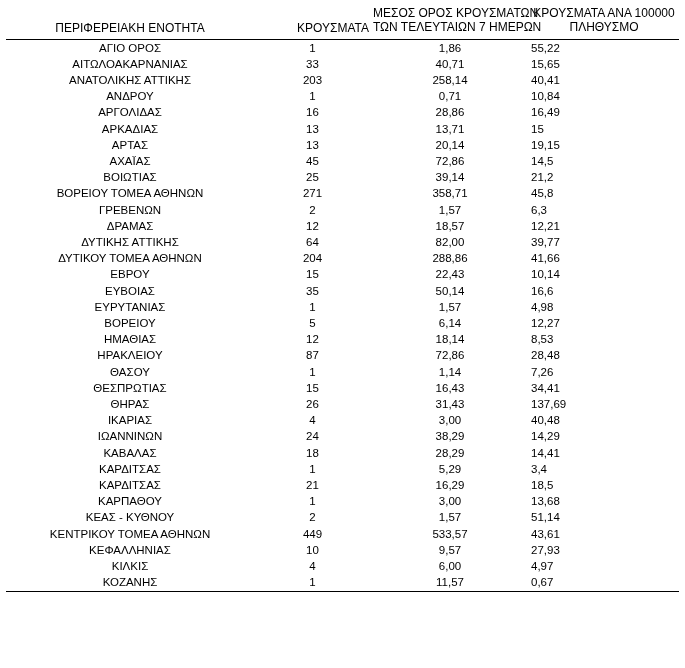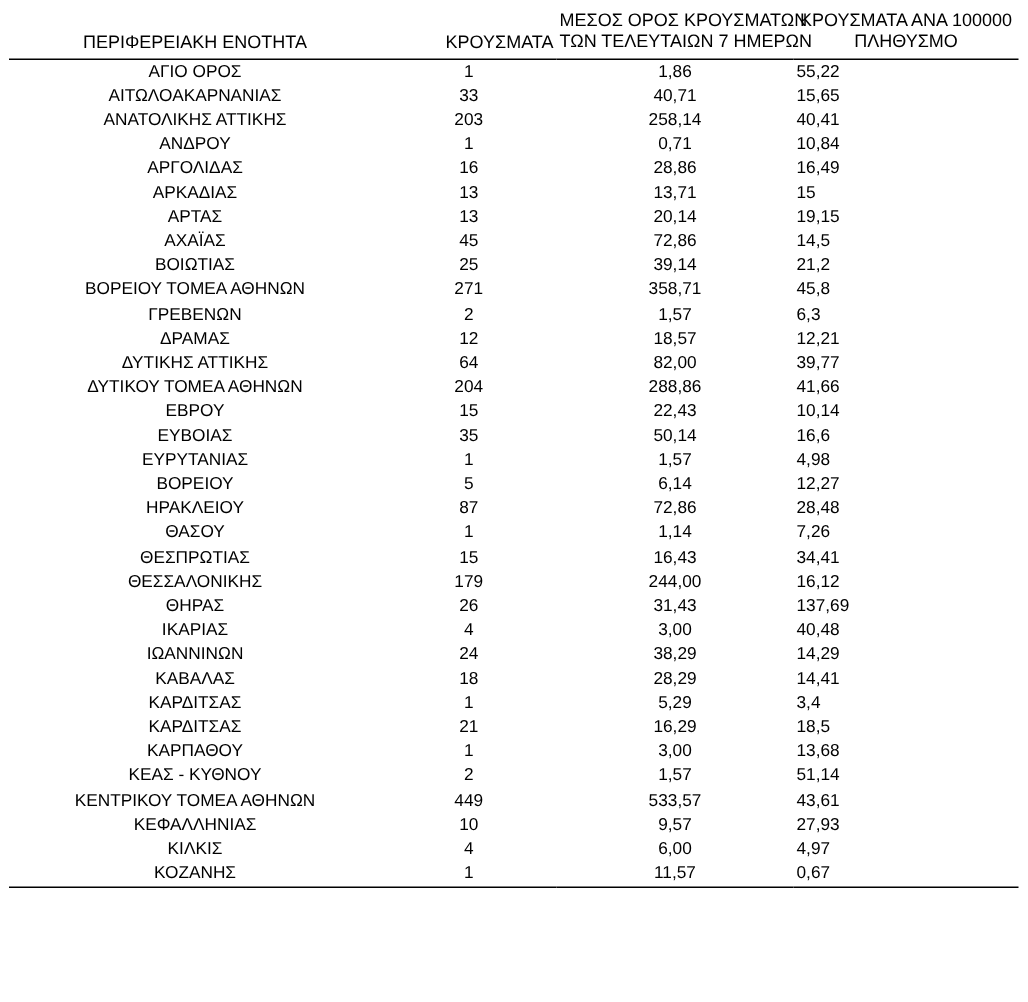--- a/index.html
+++ b/index.html
@@ -201,44 +201,44 @@
           <td class="avg">1,57</td>
           <td class="per">4,98</td>
         </tr>
       <tr>
           <td class="name">ΒΟΡΕΙΟΥ</td>
           <td class="cases">5</td>
           <td class="avg">6,14</td>
           <td class="per">12,27</td>
         </tr>
       <tr>
+          <td class="name">ΗΜΑΘΙΑΣ</td>
+          <td class="cases">12</td>
+          <td class="avg">18,14</td>
+          <td class="per">8,53</td>
+        </tr>
+      <tr>
           <td class="name">ΗΡΑΚΛΕΙΟΥ</td>
           <td class="cases">87</td>
           <td class="avg">72,86</td>
           <td class="per">28,48</td>
         </tr>
       <tr>
           <td class="name">ΘΑΣΟΥ</td>
           <td class="cases">1</td>
           <td class="avg">1,14</td>
           <td class="per">7,26</td>
         </tr>
       <tr>
           <td class="name">ΘΕΣΠΡΩΤΙΑΣ</td>
           <td class="cases">15</td>
           <td class="avg">16,43</td>
           <td class="per">34,41</td>
         </tr>
       <tr>
-          <td class="name">ΘΕΣΣΑΛΟΝΙΚΗΣ</td>
-          <td class="cases">179</td>
-          <td class="avg">244,00</td>
-          <td class="per">16,12</td>
-        </tr>
-      <tr>
           <td class="name">ΘΗΡΑΣ</td>
           <td class="cases">26</td>
           <td class="avg">31,43</td>
           <td class="per">137,69</td>
         </tr>
       <tr>
           <td class="name">ΙΚΑΡΙΑΣ</td>
           <td class="cases">4</td>
           <td class="avg">3,00</td>
           <td class="per">40,48</td>

